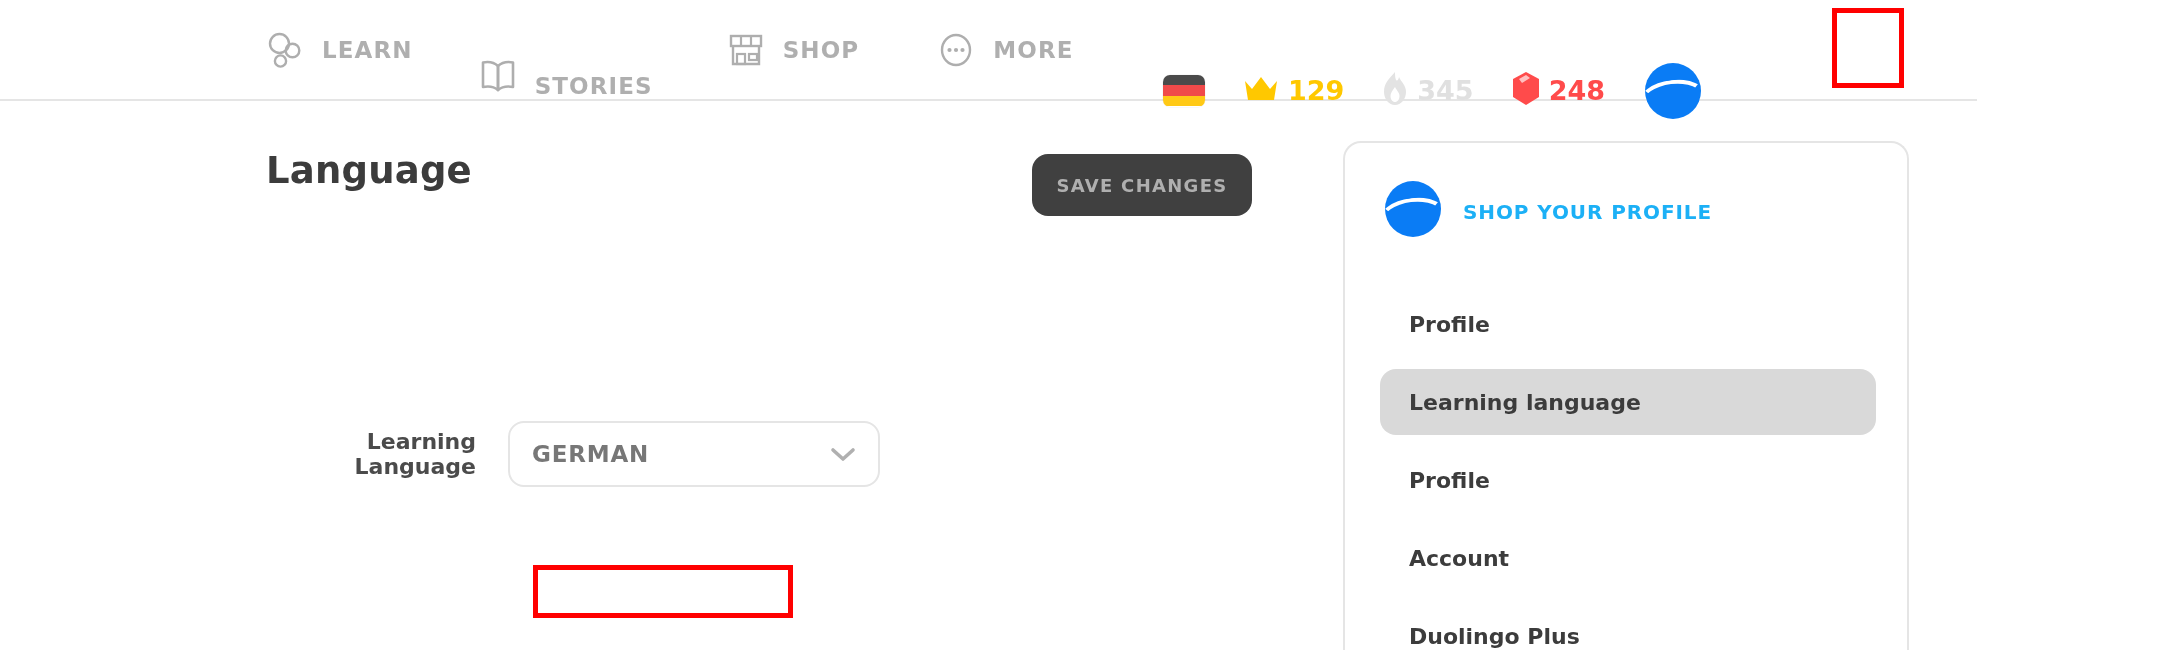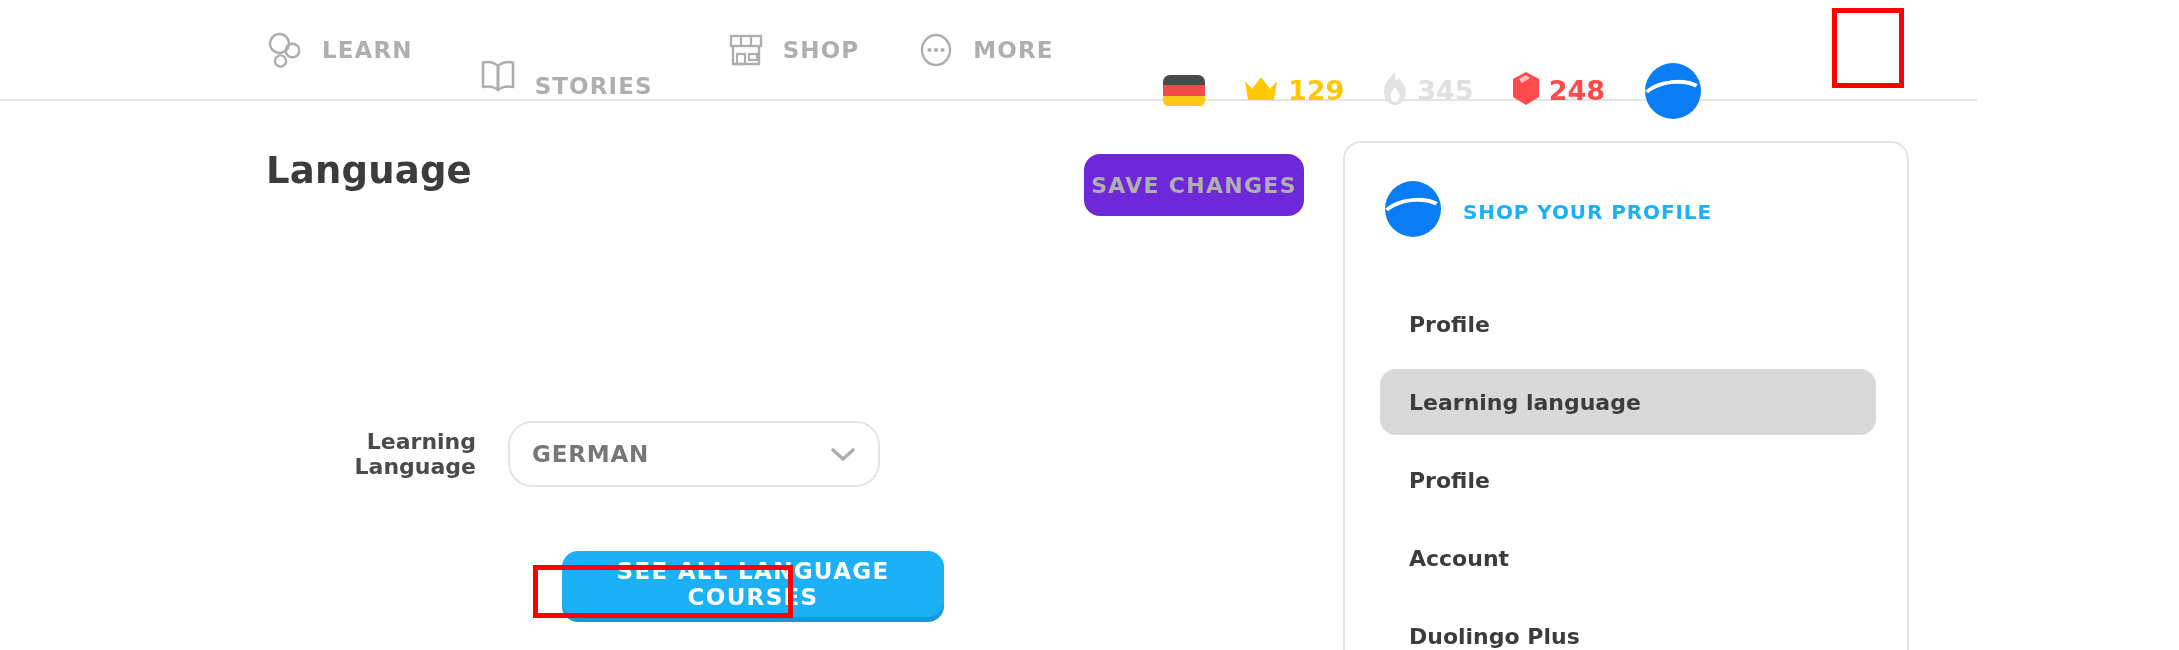--- a/index.html
+++ b/index.html
@@ -148,28 +148,28 @@
     left: 266px; top: 48px;
     font-family: "DejaVu Sans", sans-serif;
     font-size: 37px;
     font-weight: 700;
     color: #3c3c3c;
     letter-spacing: 0.2px;
   }
 
   .save-btn {
     position: absolute;
-    left: 1084px; top: 53px;
+    left: 1032px; top: 53px;
     width: 220px; height: 62px;
     border: none;
     border-radius: 16px;
-    background: #6d28d9;
+    background: #404040;
     color: #afafaf;
     font-family: "DejaVu Sans", sans-serif;
-    font-size: 22px;
+    font-size: 18px;
     font-weight: 700;
     letter-spacing: 1.3px;
     cursor: default;
   }
 
   .field-row {
     position: absolute;
     left: 266px; top: 320px;
     width: 680px;
     height: 66px;
@@ -185,21 +185,21 @@
     font-size: 22px;
     font-weight: 700;
     color: #4b4b4b;
   }
 
   .select-box {
     position: relative;
     width: 372px;
     height: 66px;
     border: 2px solid #e5e5e5;
-    border-radius: 24px;
+    border-radius: 16px;
     background: #ffffff;
     display: flex;
     align-items: center;
     padding: 0 22px;
     cursor: pointer;
   }
 
   .select-value {
     font-family: "DejaVu Sans", sans-serif;
     font-size: 23px;
@@ -341,21 +341,21 @@
       <div class="nav-item" style="margin-right:70px;align-items:flex-end;">
         <span class="nav-icon">
           <svg width="44" height="40" viewBox="0 0 44 40">
             <path d="M22 10 C18 6.2 12 5.4 7 6.4 L7 31 C12 30 18 30.6 22 34 Z" fill="none" stroke="#aeaeae" stroke-width="2.6" stroke-linejoin="round"></path>
             <path d="M22 10 C26 6.2 32 5.4 37 6.4 L37 31 C32 30 26 30.6 22 34 Z" fill="none" stroke="#aeaeae" stroke-width="2.6" stroke-linejoin="round"></path>
           </svg>
         </span>
         <span class="nav-label">STORIES</span>
       </div>
 
-      <div class="nav-item" style="margin-right:54px;align-items:center;">
+      <div class="nav-item" style="margin-right:74px;align-items:center;">
         <span class="nav-icon">
           <svg width="44" height="42" viewBox="0 0 44 42">
             <rect x="7" y="7" width="30" height="10" fill="none" stroke="#aeaeae" stroke-width="2.4"></rect>
             <line x1="17" y1="7" x2="17" y2="17" stroke="#aeaeae" stroke-width="2.2"></line>
             <line x1="27" y1="7" x2="27" y2="17" stroke="#aeaeae" stroke-width="2.2"></line>
             <path d="M9 17 L9 35 L35 35 L35 17" fill="none" stroke="#aeaeae" stroke-width="2.4"></path>
             <rect x="13" y="25" width="8" height="10" fill="none" stroke="#aeaeae" stroke-width="2.2"></rect>
             <rect x="25" y="25" width="8" height="6" fill="none" stroke="#aeaeae" stroke-width="2.2"></rect>
           </svg>
         </span>
@@ -435,21 +435,20 @@
       <div class="select-box">
         <span class="select-value">GERMAN</span>
         <span class="chevron">
           <svg width="26" height="16" viewBox="0 0 26 16">
             <path d="M3 3 L13 12 L23 3" fill="none" stroke="#b0b0b0" stroke-width="3.6" stroke-linecap="round" stroke-linejoin="round"></path>
           </svg>
         </span>
       </div>
     </div>
 
-    <button class="courses-btn">SEE ALL LANGUAGE COURSES</button>
 
   </div>
 
   <div class="annot" id="annot-manage"></div>
 
   <div class="side-card">
 
     <div class="profile-head">
       <div class="profile-avatar">
         <span class="arc"></span>

